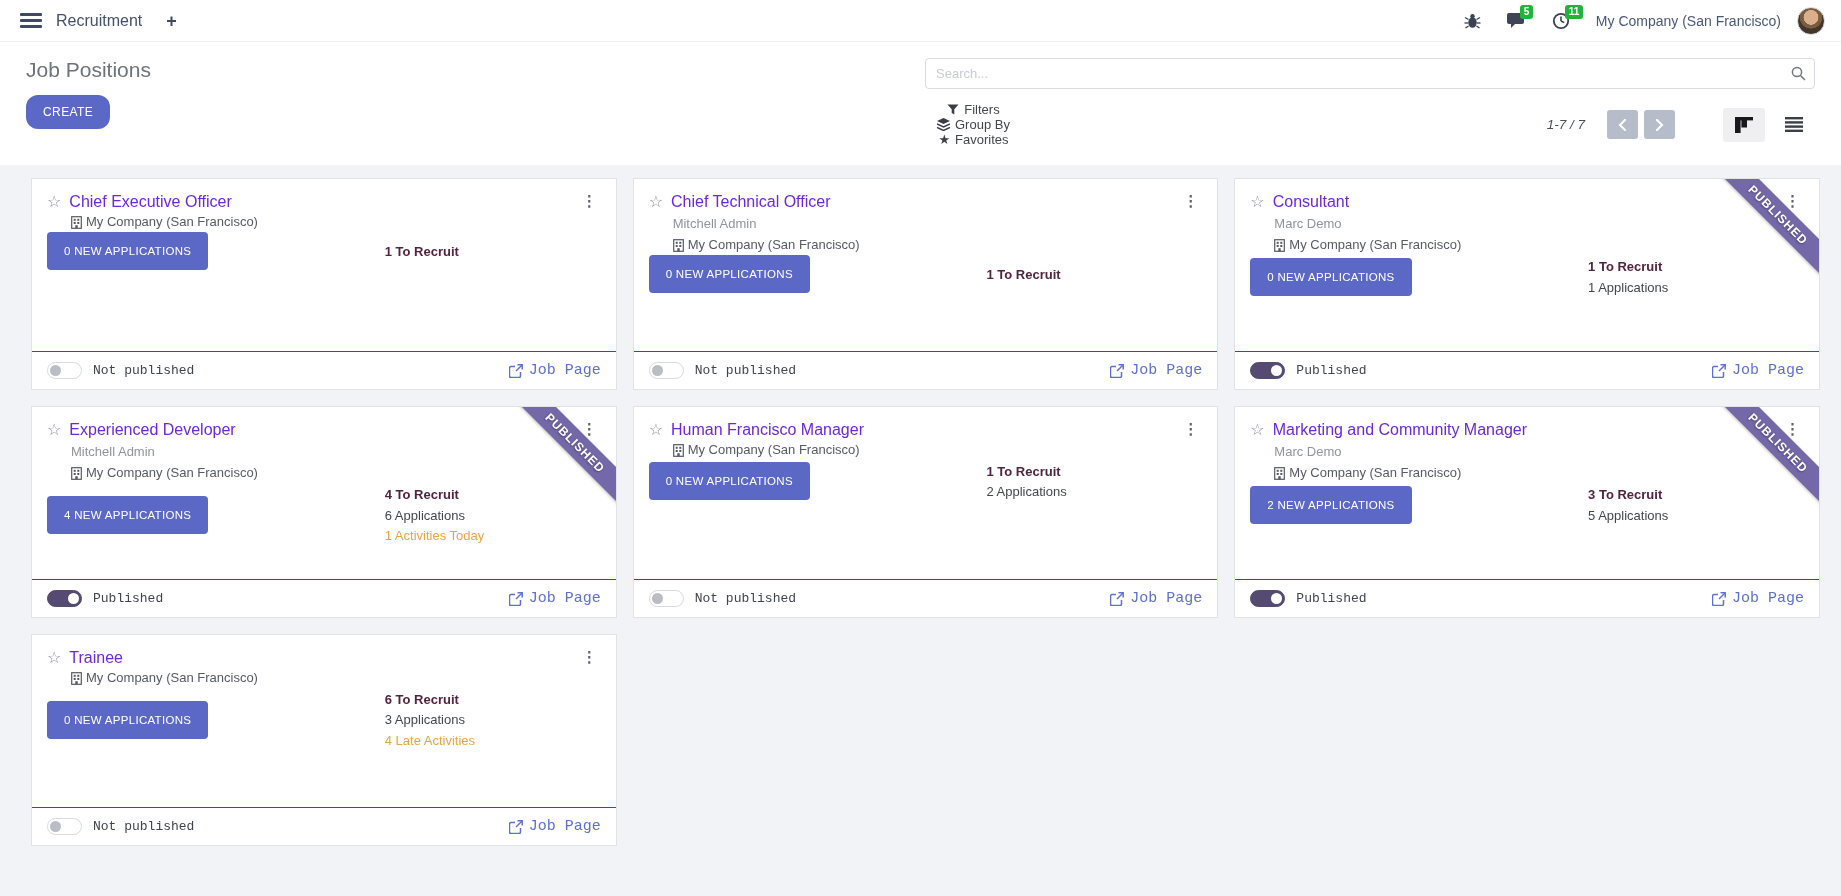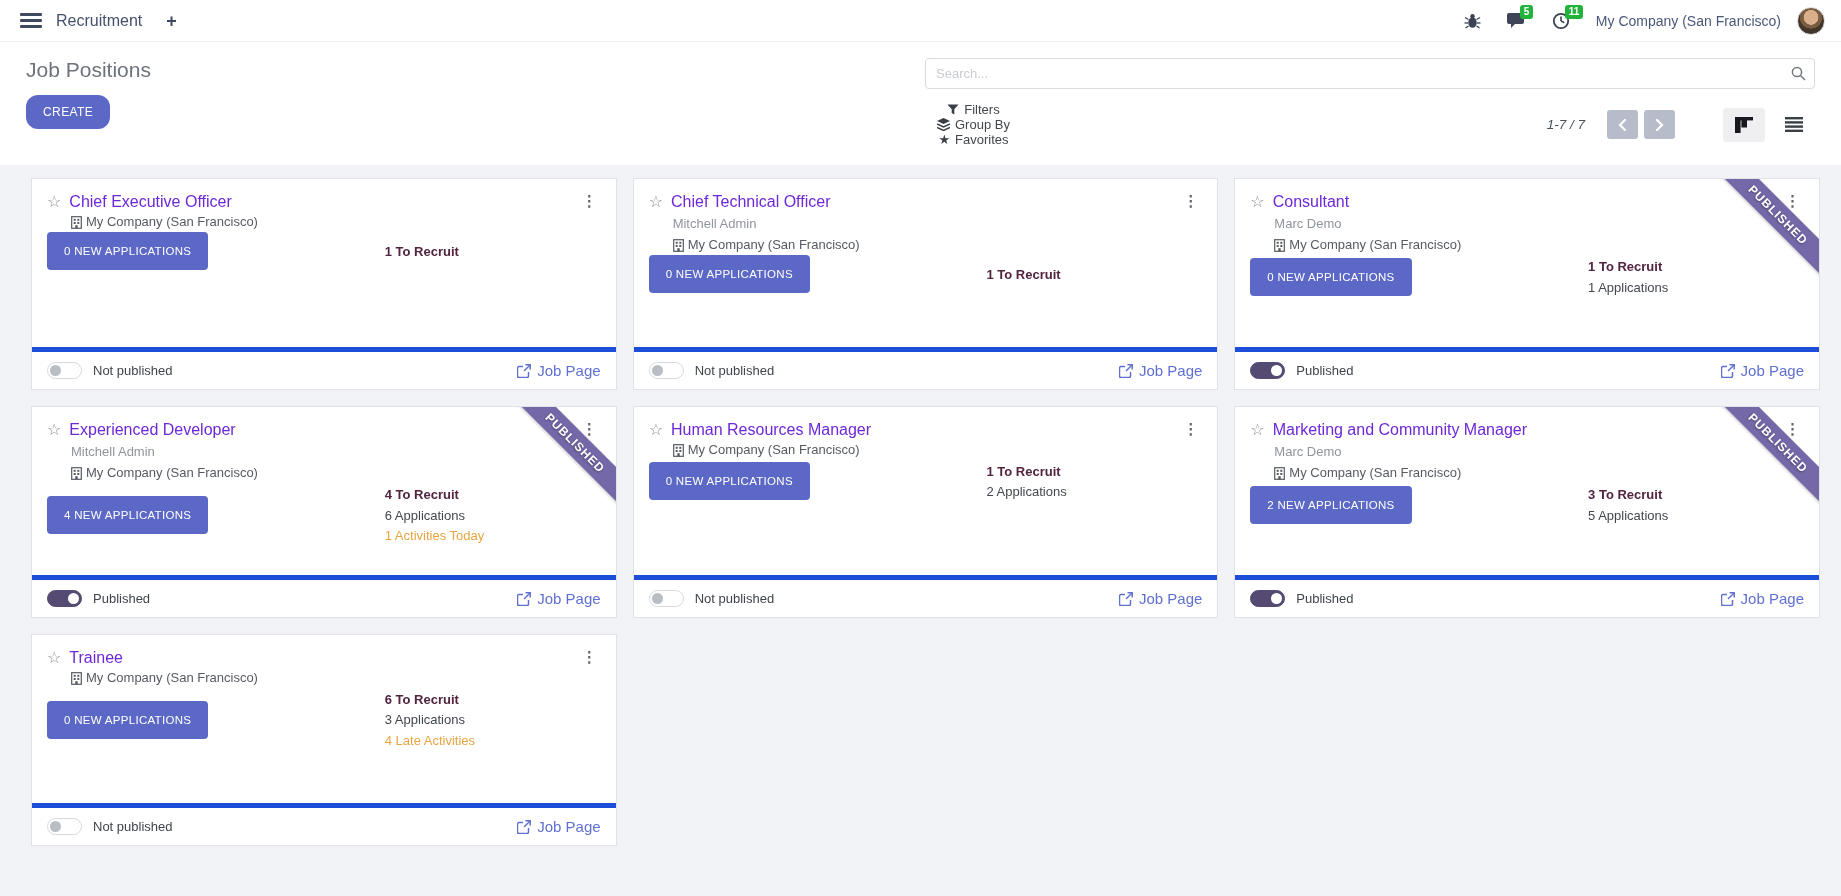--- a/index.html
+++ b/index.html
@@ -68,21 +68,21 @@
   .card-sub.company svg { margin-right:4px; flex:0 0 auto; }
   .card-body { display:flex; align-items:center; }
   .btn-applications { background:var(--primary,#5c68c6); color:#fff; border:none; border-radius:4px;
     font-size:11.5px; letter-spacing:.3px; padding:13px 17px; cursor:pointer; white-space:nowrap;
     font-family:"Liberation Sans", sans-serif; }
   .stats { margin-left:auto; width:39%; padding-top:2px; }
   .stat { font-size:13px; line-height:1.55; }
   .stat.recruit { font-weight:bold; color:var(--recruit_text,#522440); }
   .stat.apps { color:#43474e; }
   .stat.activity { color:var(--warning_text,#eaa441); }
-  .card-footer { border-top:5px solid #1d4ed8; padding:10px 15px; display:flex; align-items:center; }
+  .card-footer { border-top:1px solid #1d4ed8; padding:10px 15px; display:flex; align-items:center;font-family:Liberation Mono, monospace; }
   .toggle { width:35px; height:17px; border-radius:9px; position:relative; cursor:pointer;
     background:#fff; border:1px solid #d6d9de; flex:0 0 auto; }
   .toggle::after { content:""; position:absolute; top:2px; left:2px; width:11px; height:11px;
     border-radius:50%; background:#b9bdc4; }
   .toggle.on { background:var(--toggle_on,#544a72); border-color:var(--toggle_on,#544a72); }
   .toggle.on::after { left:auto; right:2px; background:#fff; }
   .publish-label { margin-left:11px; font-size:13px; color:#3f444c; }
   .job-page-link { margin-left:auto; display:flex; align-items:center; cursor:pointer;
     color:var(--link,#6070d0); font-size:15px; text-decoration:none; }
   .job-page-link svg { margin-right:6px; }
@@ -377,21 +377,21 @@
         <span>Job Page</span>
       </a>
     </div>
   </div>
 
   <div class="kanban-card">
 
     <div class="card-main">
       <div class="card-header">
         <span class="star-icon">☆</span>
-        <span class="card-title">Human Resources Manager</span>
+        <span class="card-title">Human Francisco Manager</span>
         <span class="kebab-icon">⋮</span>
       </div>
 
       <div class="card-sub company">
         <svg width="11" height="13" viewBox="0 0 11 13">
           <rect x="0.7" y="0.7" width="9.6" height="11.6" fill="none" stroke="#565a62" stroke-width="1.2"></rect>
           <rect x="2.7" y="2.8" width="2" height="2" fill="#565a62"></rect>
           <rect x="6.3" y="2.8" width="2" height="2" fill="#565a62"></rect>
           <rect x="2.7" y="6" width="2" height="2" fill="#565a62"></rect>
           <rect x="6.3" y="6" width="2" height="2" fill="#565a62"></rect>

